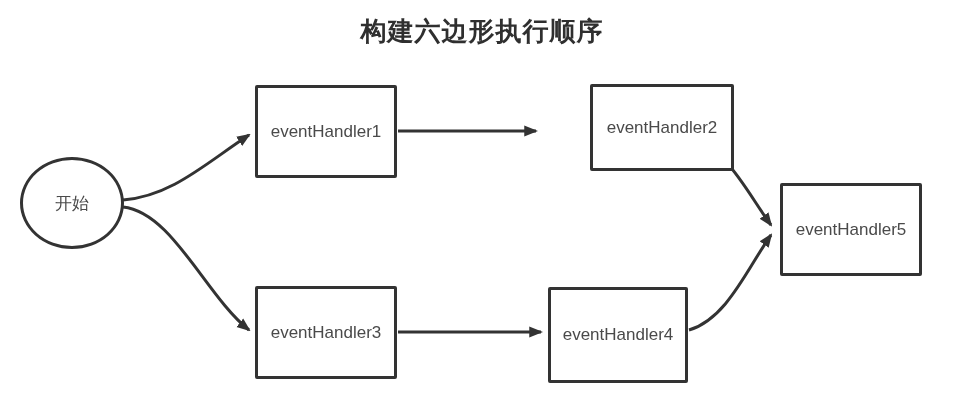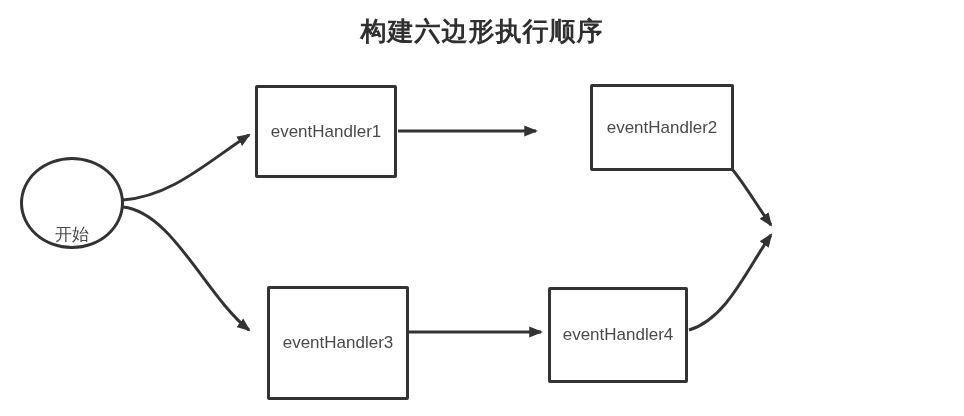--- a/index.html
+++ b/index.html
@@ -32,25 +32,25 @@
     box-sizing: border-box;
     border: 3px solid #333333;
     background: #ffffff;
     display: flex;
     align-items: center;
     justify-content: center;
     font-size: 17px;
     color: #4a4a4a;
   }
   .node.rect { border-radius: 2px; }
-  .node.circle { border-radius: 50%; align-items: flex-end; }
+  .node.circle { border-radius: 50%; }
   #node-start { left: 20px; top: 157px; width: 104px; height: 92px; }
   #node-eh1 { left: 255px; top: 85px;  width: 142px; height: 93px; align-items: center; }
   #node-eh2 { left: 542px; top: 84px;  width: 144px; height: 87px; margin-left: 48px; }
-  #node-eh3 { left: 267px; top: 286px; width: 142px; height: 114px; }
+  #node-eh3 { left: 255px; top: 286px; width: 142px; height: 93px; }
   #node-eh4 { left: 548px; top: 287px; width: 140px; height: 96px; }
   #node-eh5 { left: 780px; top: 183px; width: 142px; height: 93px; }
   .watermark {
     position: absolute;
     right: 18px;
     bottom: 12px;
     font-size: 17px;
     color: #c9c9c9;
     letter-spacing: 1px;
   }
@@ -89,15 +89,18 @@
   </div>
 
   <div id="node-eh3" class="node rect">
     <span>eventHandler3</span>
   </div>
 
   <div id="node-eh4" class="node rect">
     <span>eventHandler4</span>
   </div>
 
+  <div id="node-eh5" class="node rect">
+    <span>eventHandler5</span>
+  </div>
 
 
 </div>
 
 </body></html>

